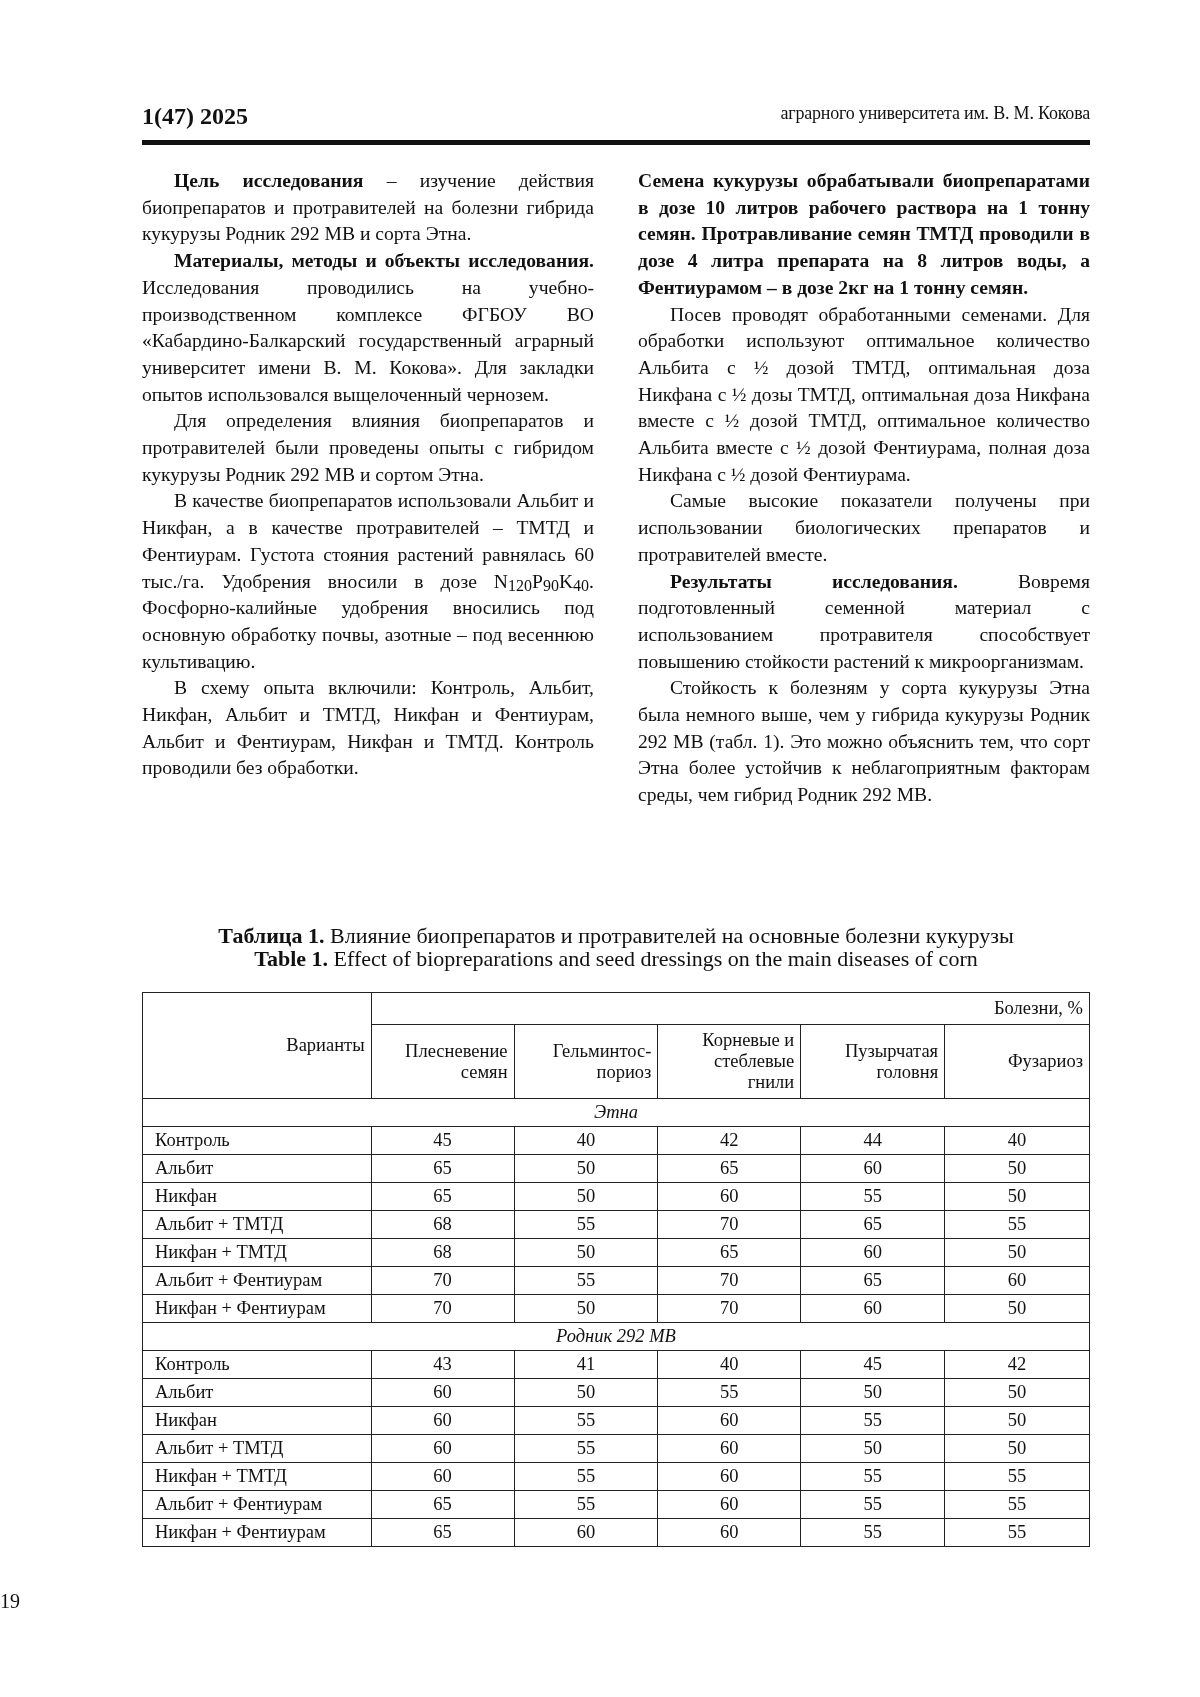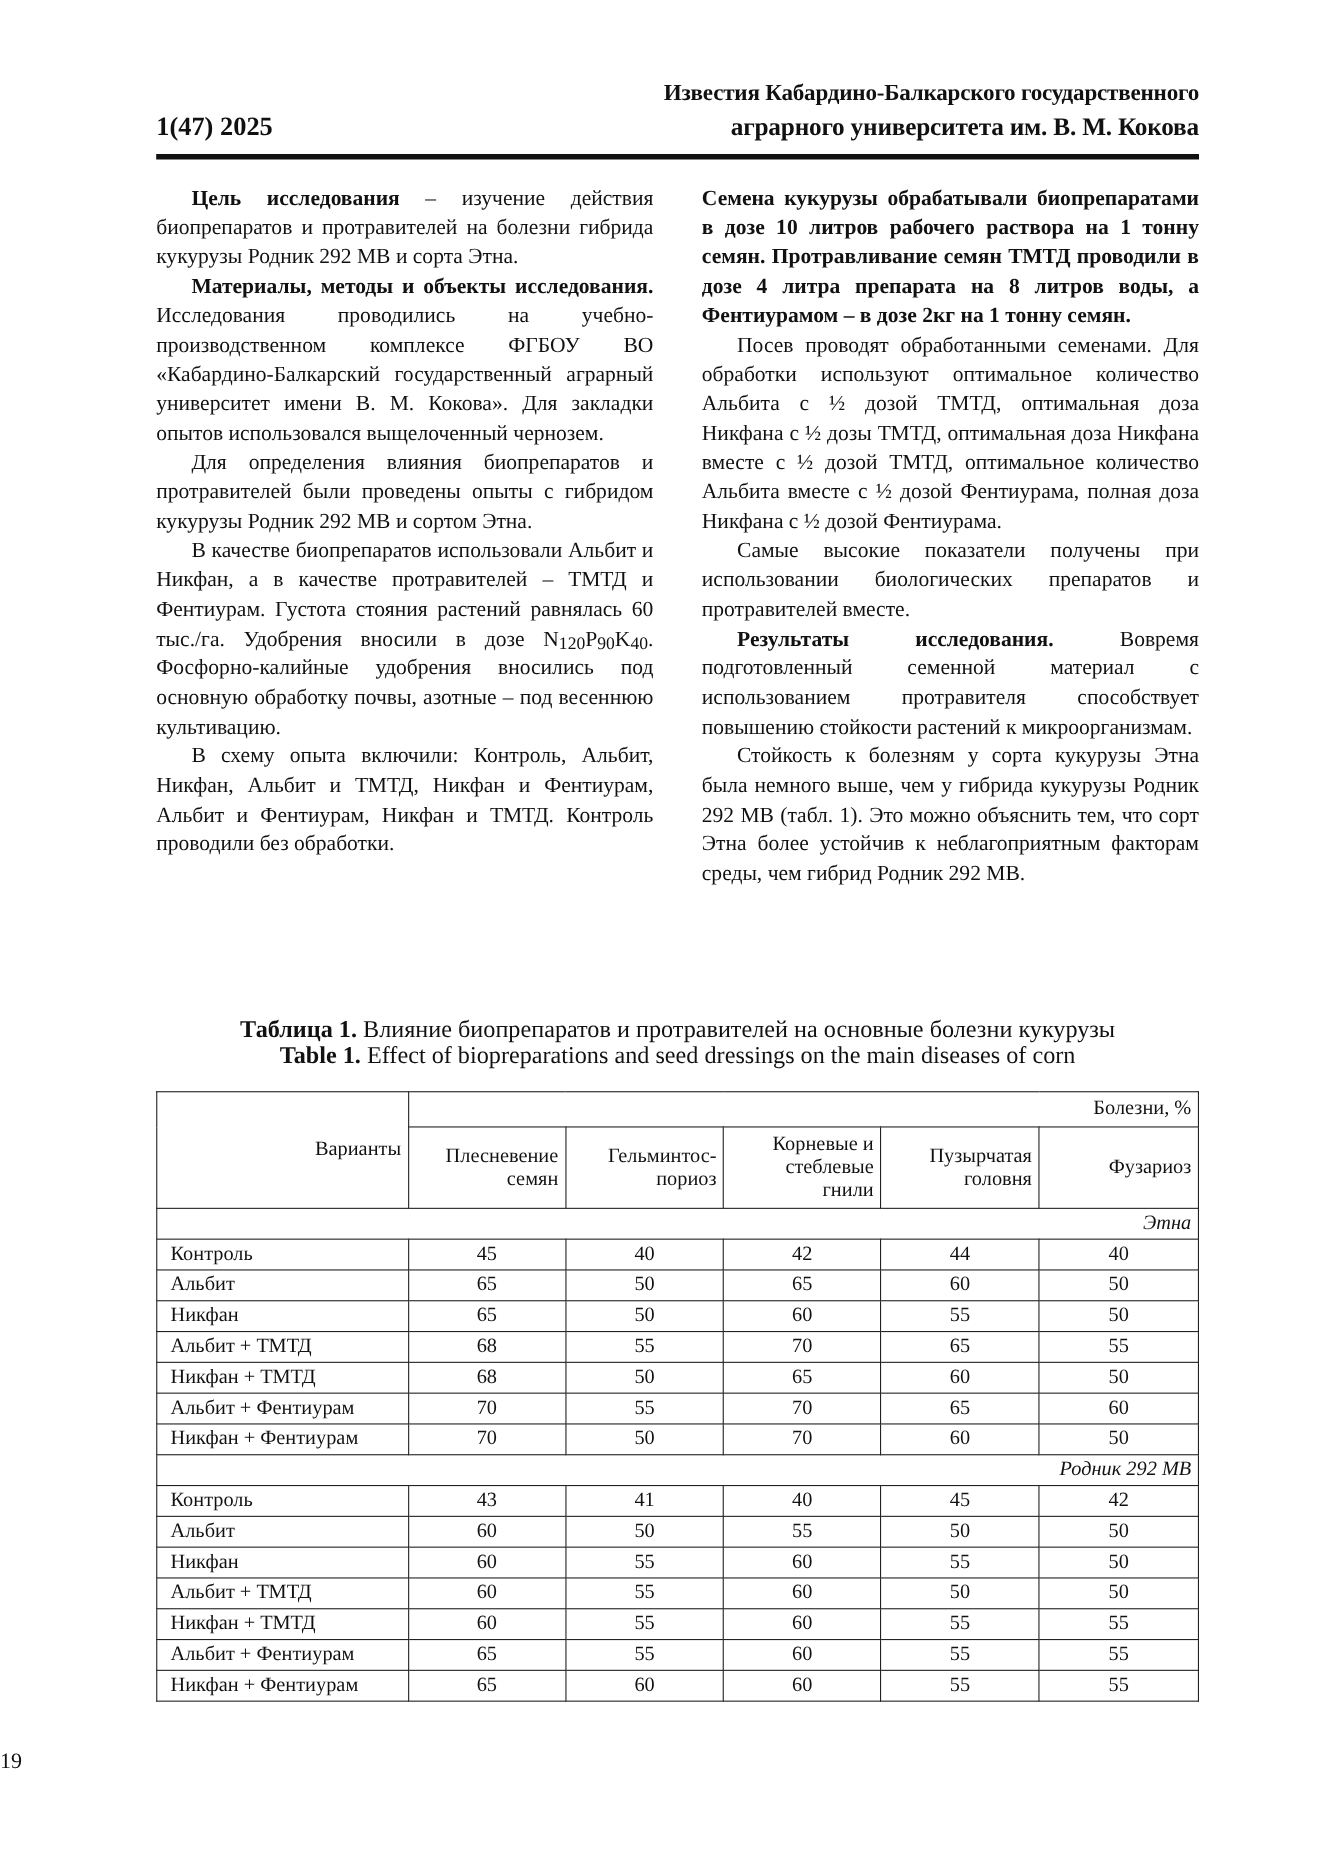--- a/index.html
+++ b/index.html
@@ -9,21 +9,21 @@
     }
     .header {
       position: absolute; left: 142px; top: 72px; width: 948px; height: 68px;
     }
     .header .j1 {
       position: absolute; right: 0; top: 0;
       font-weight: bold; font-size: 21px; letter-spacing: -0.2px;
     }
     .header .j2 {
       position: absolute; right: 0; top: 31px;
-      font-weight: bold; font-size: 23px; letter-spacing: -0.2px;
+      font-weight: normal; font-size: 18px; letter-spacing: -0.2px;
     }
     .header .issue {
       position: absolute; left: 0; top: 31px;
       font-weight: bold; font-size: 24px;
     }
     .header-rule {
       position: absolute; left: 142px; top: 140px; width: 948px; height: 5px; background: #111;
     }
     .col {
       position: absolute; top: 168px; width: 452px;
@@ -44,30 +44,29 @@
       position: absolute; left: 142px; top: 992px; width: 948px;
       border-collapse: collapse; font-size: 18.5px;
     }
     table.data td, table.data th {
       border: 1.5px solid #222; padding: 0 6px; font-weight: normal;
     }
     table.data th { text-align: right; line-height: 21px; }
     table.data td.num { text-align: center; }
     table.data td.name { text-align: left; padding-left: 12px; margin-left: 40px; }
     table.data tr.row td { height: 27px; }
-    table.data tr.group td { height: 27px; text-align: right; font-style: italic; }
+    table.data tr.group td { height: 27px; text-align: center; font-style: italic; }
     .page-num {
       position: absolute; left: 0; width: 1200px; top: 1590px; font-size: 20px;
     }
   </style>
 </head>
 <body>
 
 <div class="header">
-  <div class="j1">Известия Кабардино-Балкарского государственного</div>
   <div class="j2">аграрного университета им. В. М. Кокова</div>
   <div class="issue">1(47) 2025</div>
 </div>
 <div class="header-rule"></div>
 
 <div class="col left">
   <p><b>Цель исследования</b><span> – изучение действия биопрепаратов и протравителей на болезни гибрида кукурузы Родник 292 МВ и сорта Этна.</span></p>
   <p><b>Материалы, методы и объекты исследования.</b><span> Исследования проводились на учебно-производственном комплексе ФГБОУ ВО «Кабардино-Балкарский государственный аграрный университет имени В. М. Кокова». Для закладки опытов использовался выщелоченный чернозем.</span></p>
   <p>Для определения влияния биопрепаратов и протравителей были проведены опыты с гибридом кукурузы Родник 292 МВ и сортом Этна.</p>
   <p><span>В качестве биопрепаратов использовали Альбит и Никфан, а в качестве протравителей – ТМТД и Фентиурам. Густота стояния растений равнялась 60 тыс./га. Удобрения вносили в дозе N</span><sub>120</sub><span>P</span><sub>90</sub><span>K</span><sub>40</sub><span>. Фосфорно-калийные удобрения вносились под основную обработку почвы, азотные – под весеннюю культивацию.</span></p>

